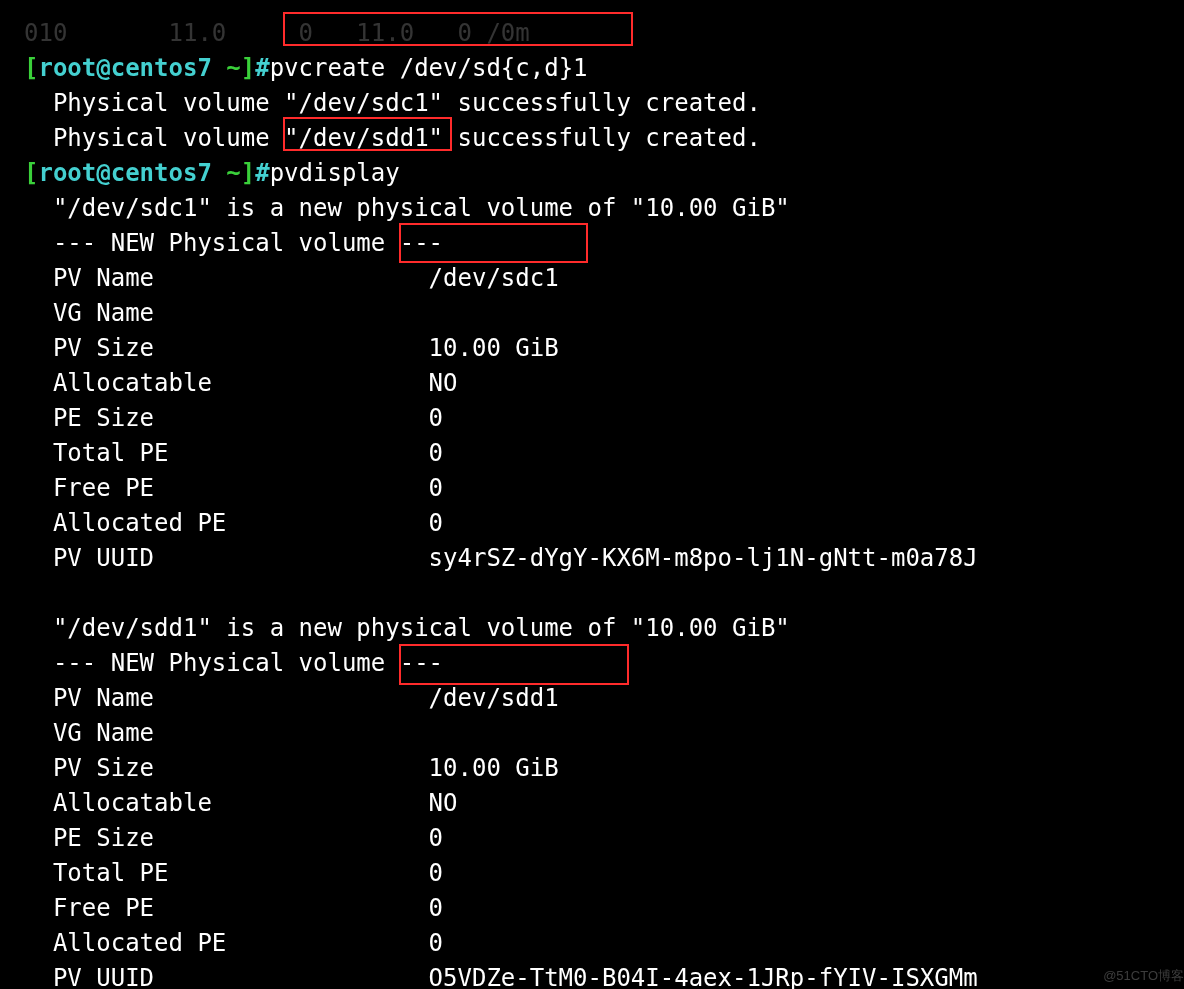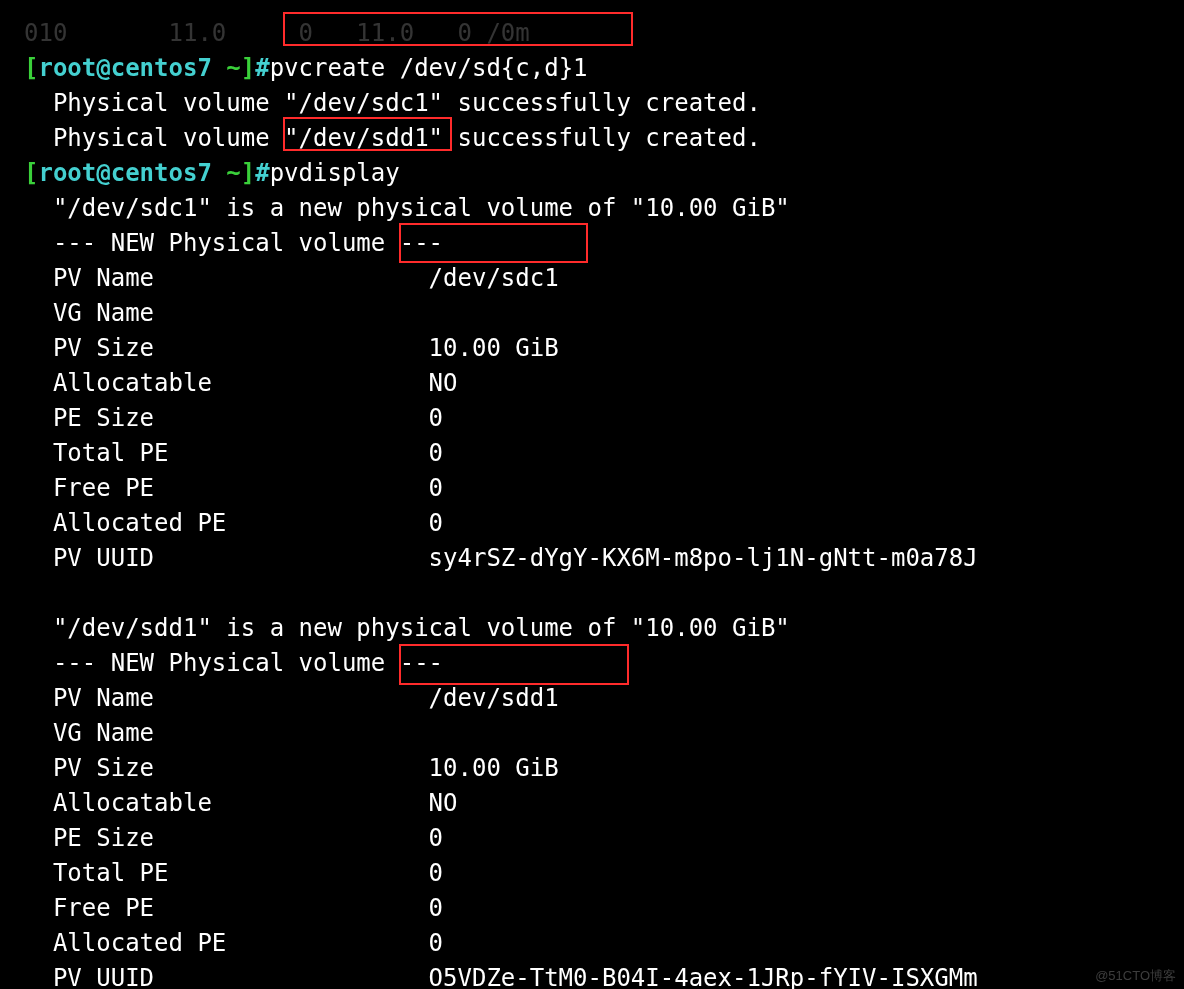--- a/index.html
+++ b/index.html
@@ -11,21 +11,21 @@
     line-height:35px;
     color:#fff;
     white-space:pre;
     position:relative;
   }
   .cut{color:#cfcfcf;opacity:0.25;}
   .g{color:#3ad03a;font-weight:bold;}
   .c{color:#44d0d0;font-weight:bold;}
   .wm{
     position:absolute;
-    right:8px;
+    right:0;
     bottom:4px;
     font-family:sans-serif;
     font-size:13px;
     color:#6f6f6f;
     opacity:0.55;
     pointer-events:none;
   }
   .redbox{
     position:absolute;
     border:2px solid #ff2b2b;

